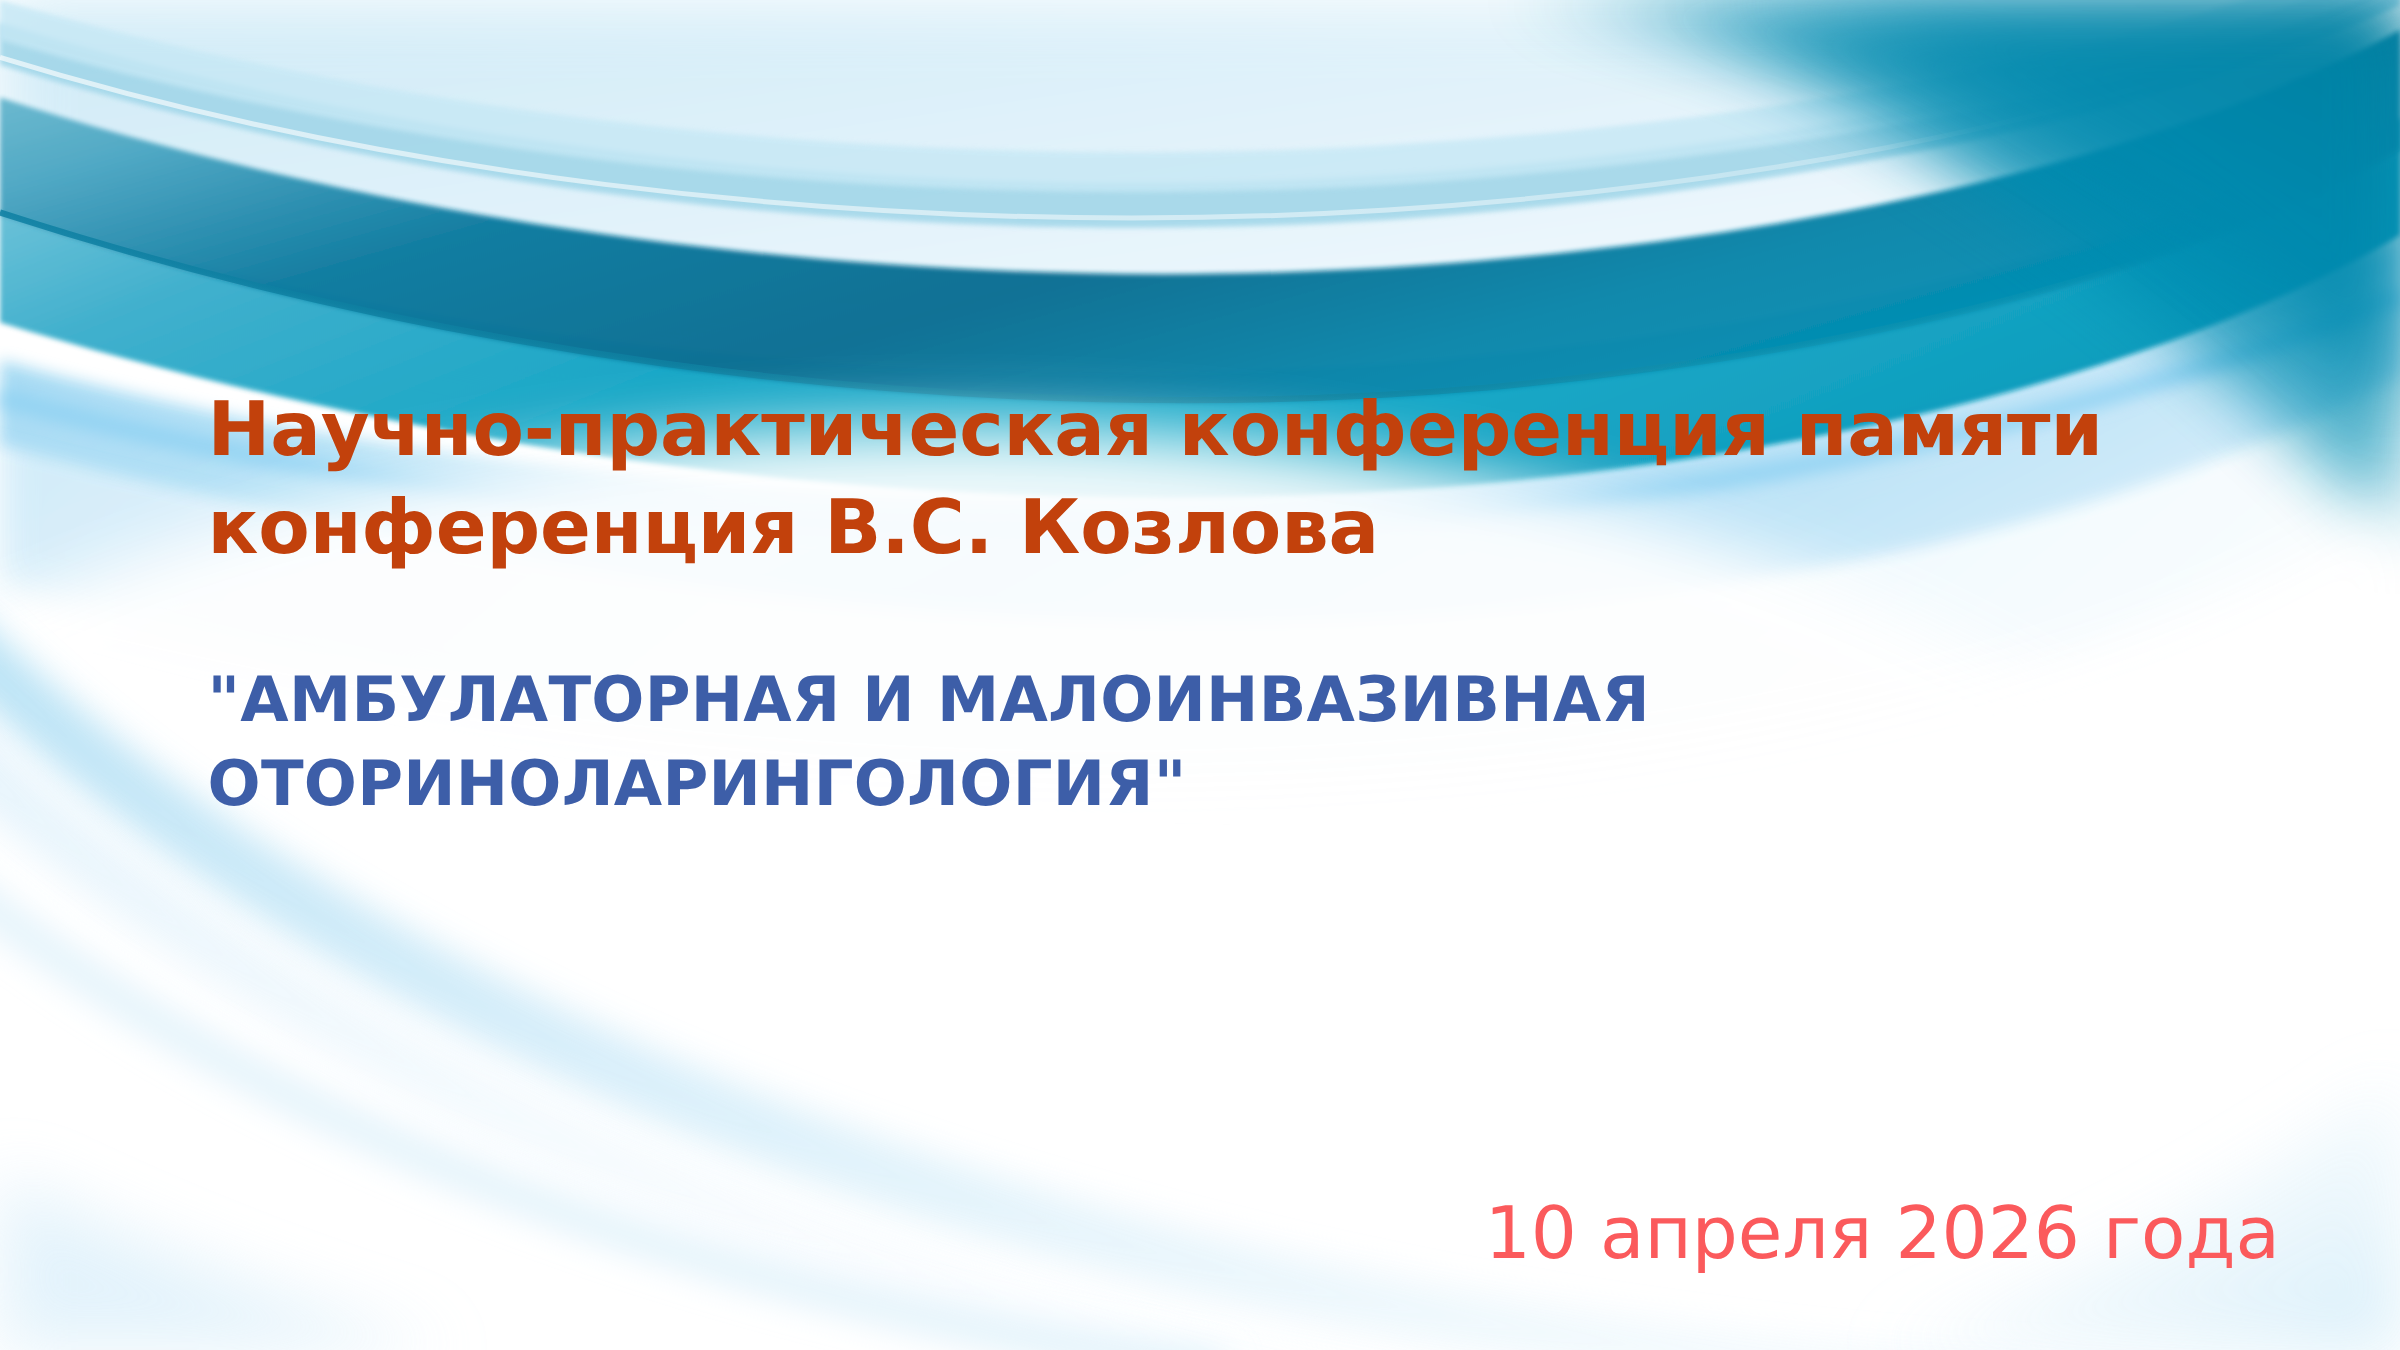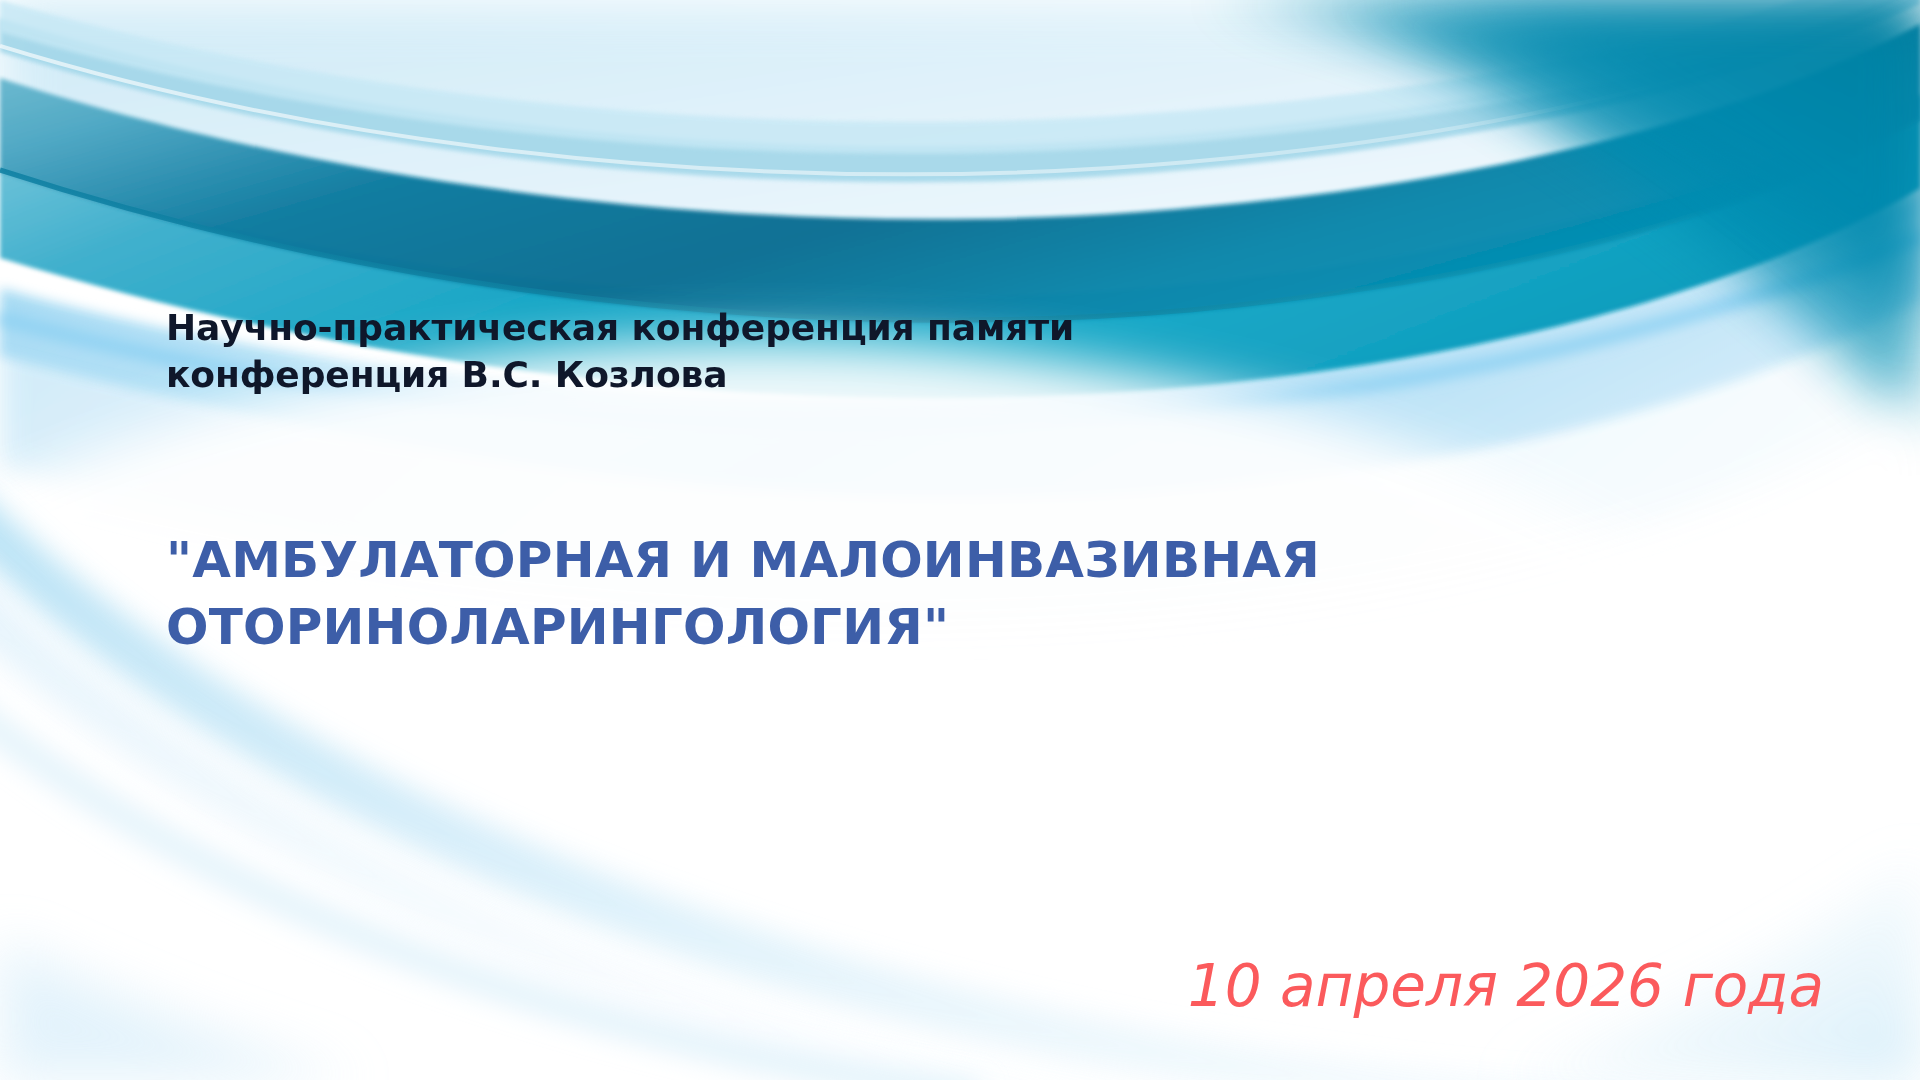--- a/index.html
+++ b/index.html
@@ -32,24 +32,24 @@
     left:0; top:0;
     width:1920px; height:1080px;
   }
 
   #subtitle-block{
     position:absolute;
     left:166px; top:305px;
     width:1460px;
   }
   .subtitle-line{
-    font-size:36px;
+    font-size:60px;
     font-weight:bold;
     line-height:1.30;
-    color:#0f172a;
+    color:#c2410c;
     letter-spacing:-0.1px;
     white-space:nowrap;
   }
 
   #title-block{
     position:absolute;
     left:166px; top:527px;
     width:1500px;
   }
   .title-line{
@@ -65,21 +65,20 @@
     position:absolute;
     right:96px; top:955px;
     text-align:right;
   }
   #date-text{
     font-size:58px;
     font-weight:normal;
     line-height:1.1;
     color:#fb5a5c;
     white-space:nowrap;
-    font-style:italic;
   }
 </style>
 </head>
 <body>
 
 <div id="slide">
 
   <div id="bg-art">
     <svg viewBox="0 0 1920 1080" xmlns="http://www.w3.org/2000/svg" preserveAspectRatio="none">
       <defs>

